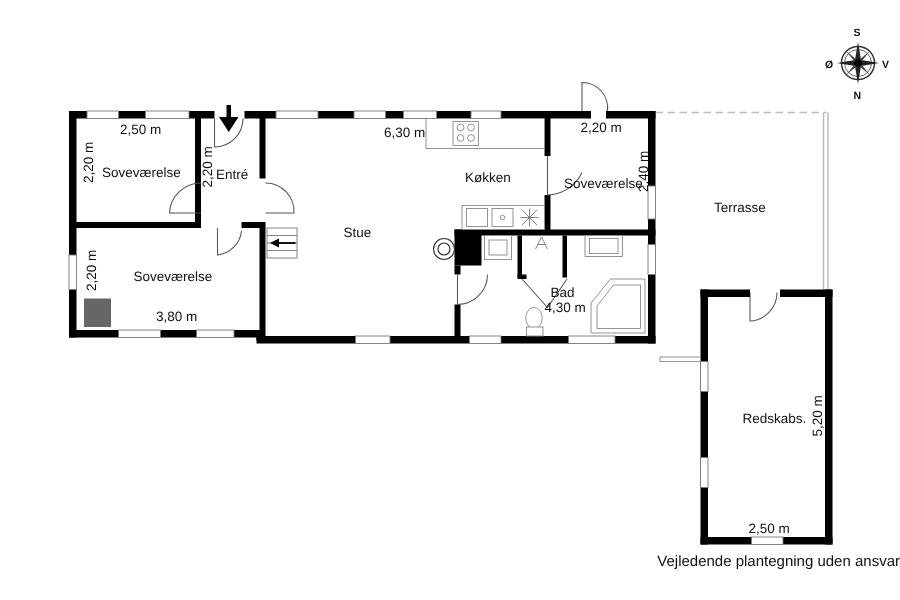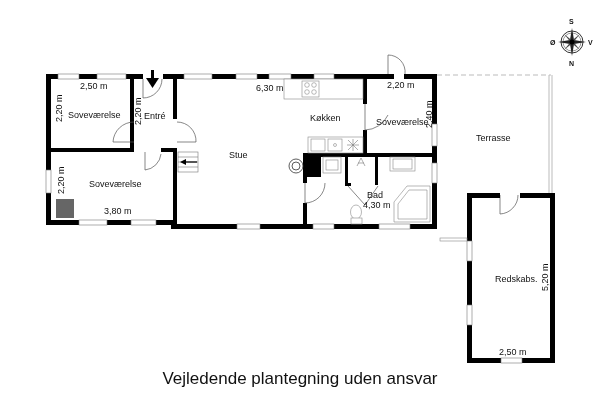--- a/index.html
+++ b/index.html
@@ -1,19 +1,19 @@
 <!DOCTYPE html>
 <html><head>
 <meta charset="utf-8">
 <style>
   html, body { margin: 0; padding: 0; background: #ffffff; }
   body { width: 600px; height: 400px; position: relative; overflow: hidden; font-family: "Liberation Sans", sans-serif; }
   svg { position: absolute; left: 0; top: 0; }
   .lbl { font-family: "Liberation Sans", sans-serif; font-size: 9px; fill: #111; }
-  .caption { position: absolute; left: 0; width: 600px; top: 369px; text-align: center; font-size: 17px; color: #111; font-family: "Liberation Sans", sans-serif; }
+  .caption { position: absolute; left: 0; width: 600px; top: 369px; text-align: right; font-size: 10px; color: #111; font-family: "Liberation Sans", sans-serif; }
 </style>
 </head>
 <body>
 
 <svg width="600" height="400" viewBox="0 0 600 400">
 
   <g>
     <line x1="437" y1="75" x2="551" y2="75" stroke="#bbb" stroke-width="1" stroke-dasharray="5,3"></line>
     <line x1="549" y1="75" x2="549" y2="195" stroke="#bbb" stroke-width="1"></line>
     <line x1="552" y1="75" x2="552" y2="195" stroke="#bbb" stroke-width="1"></line>

